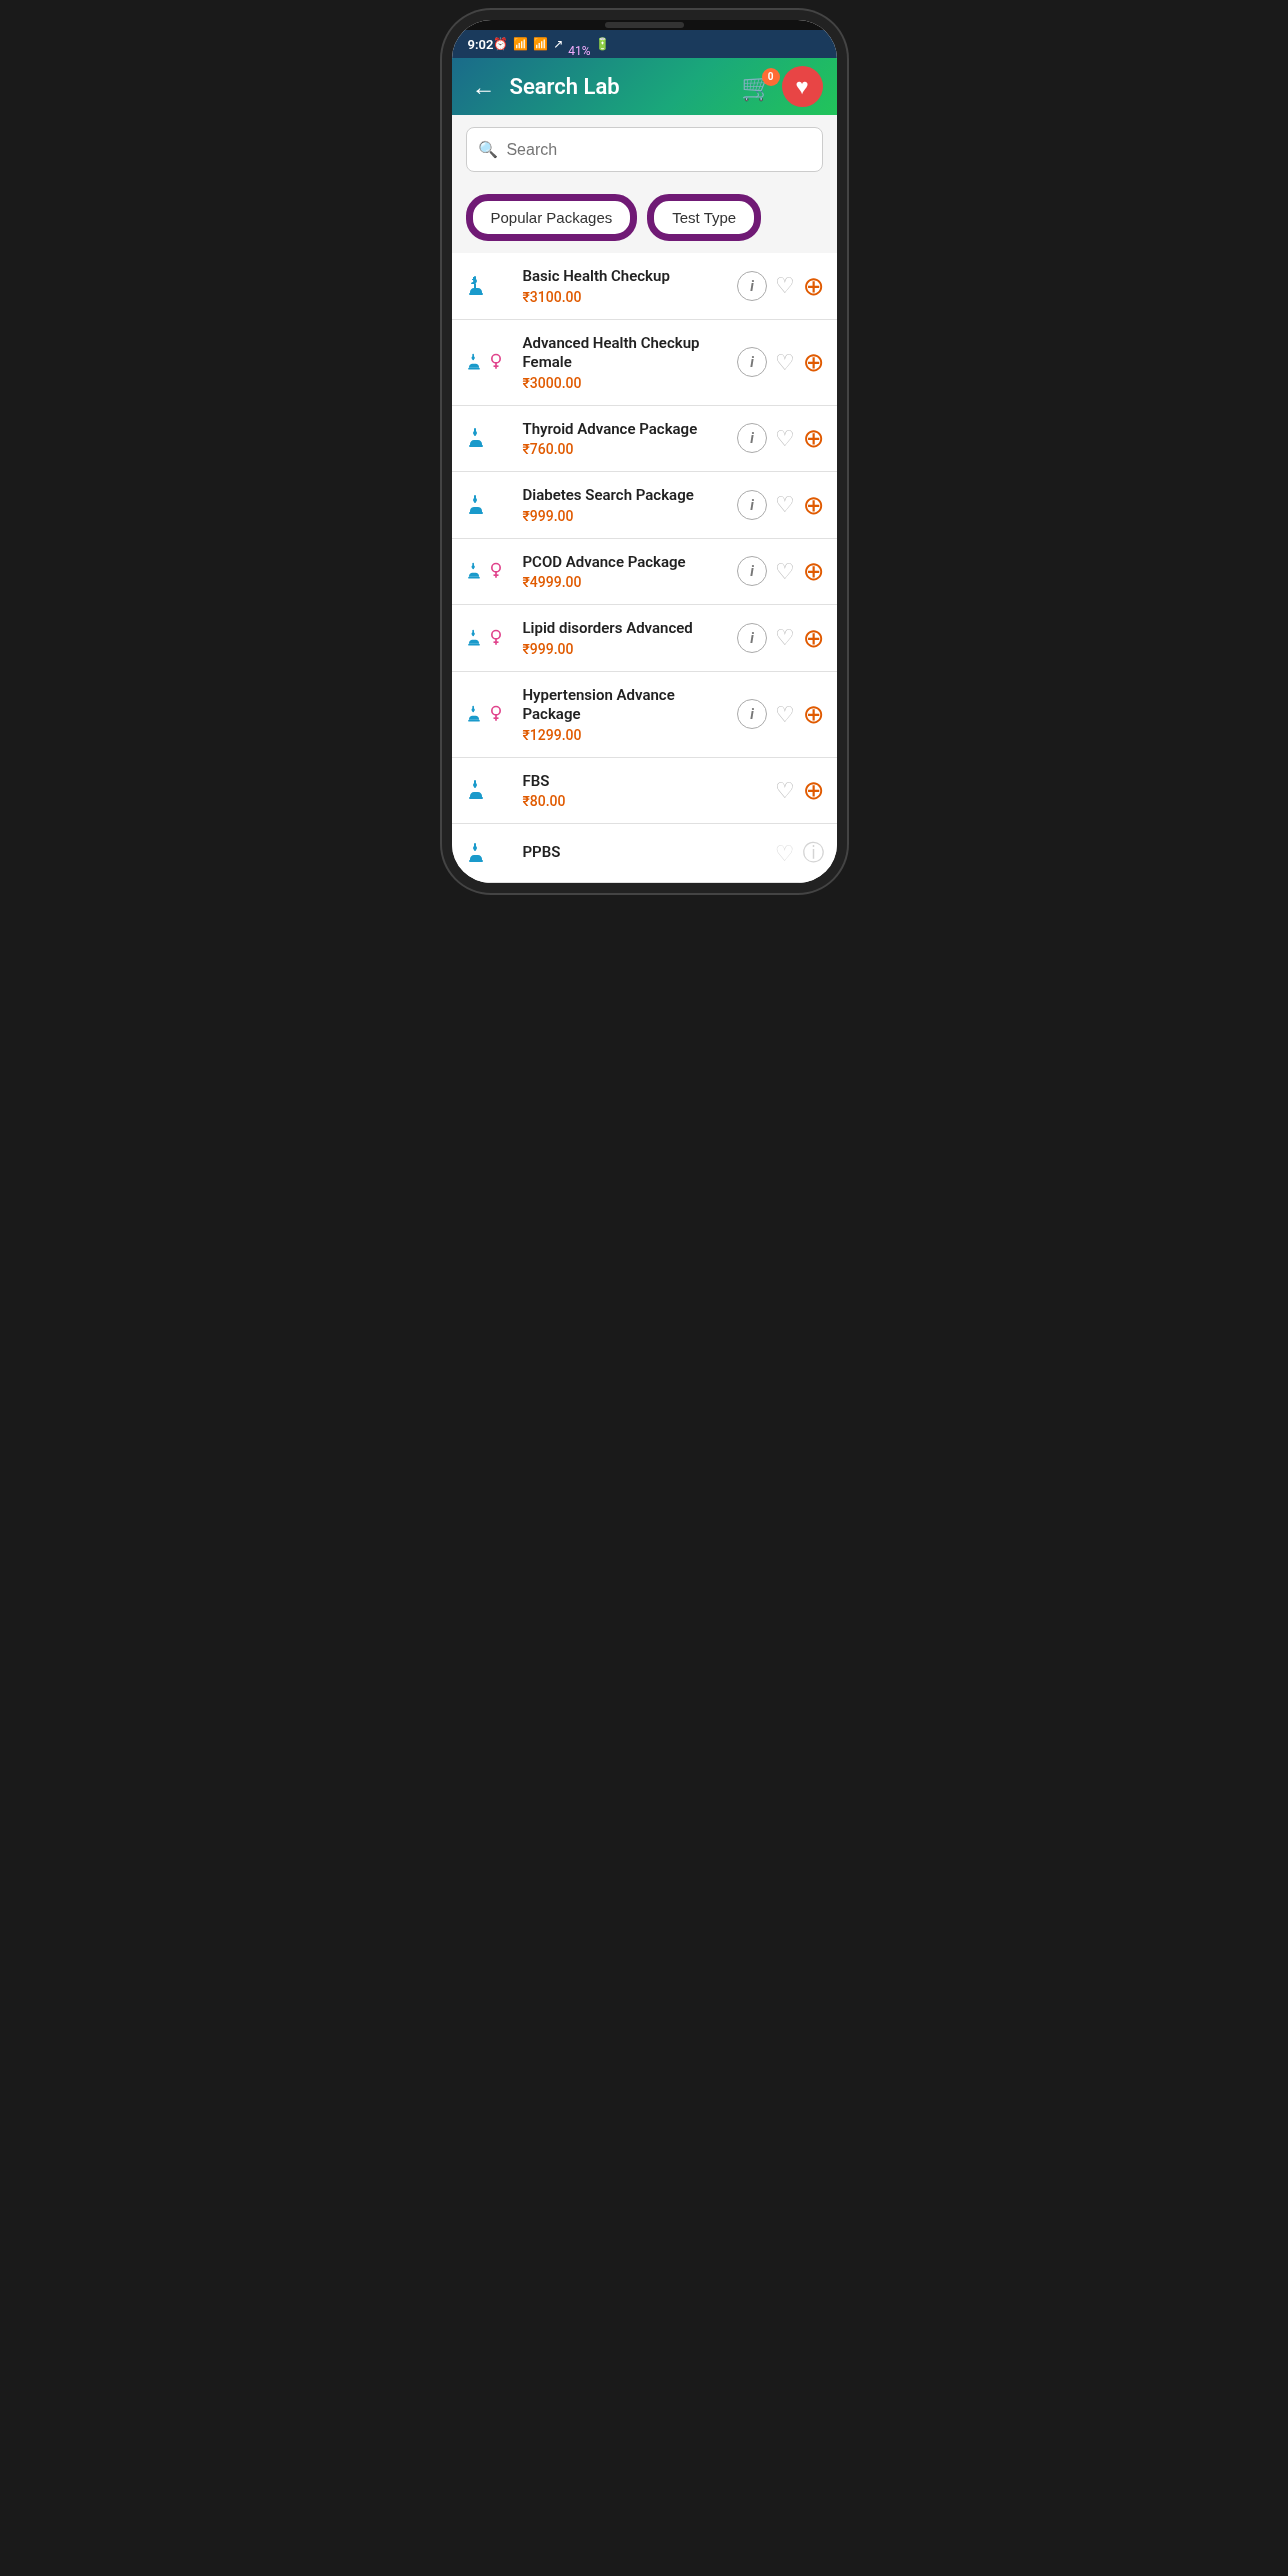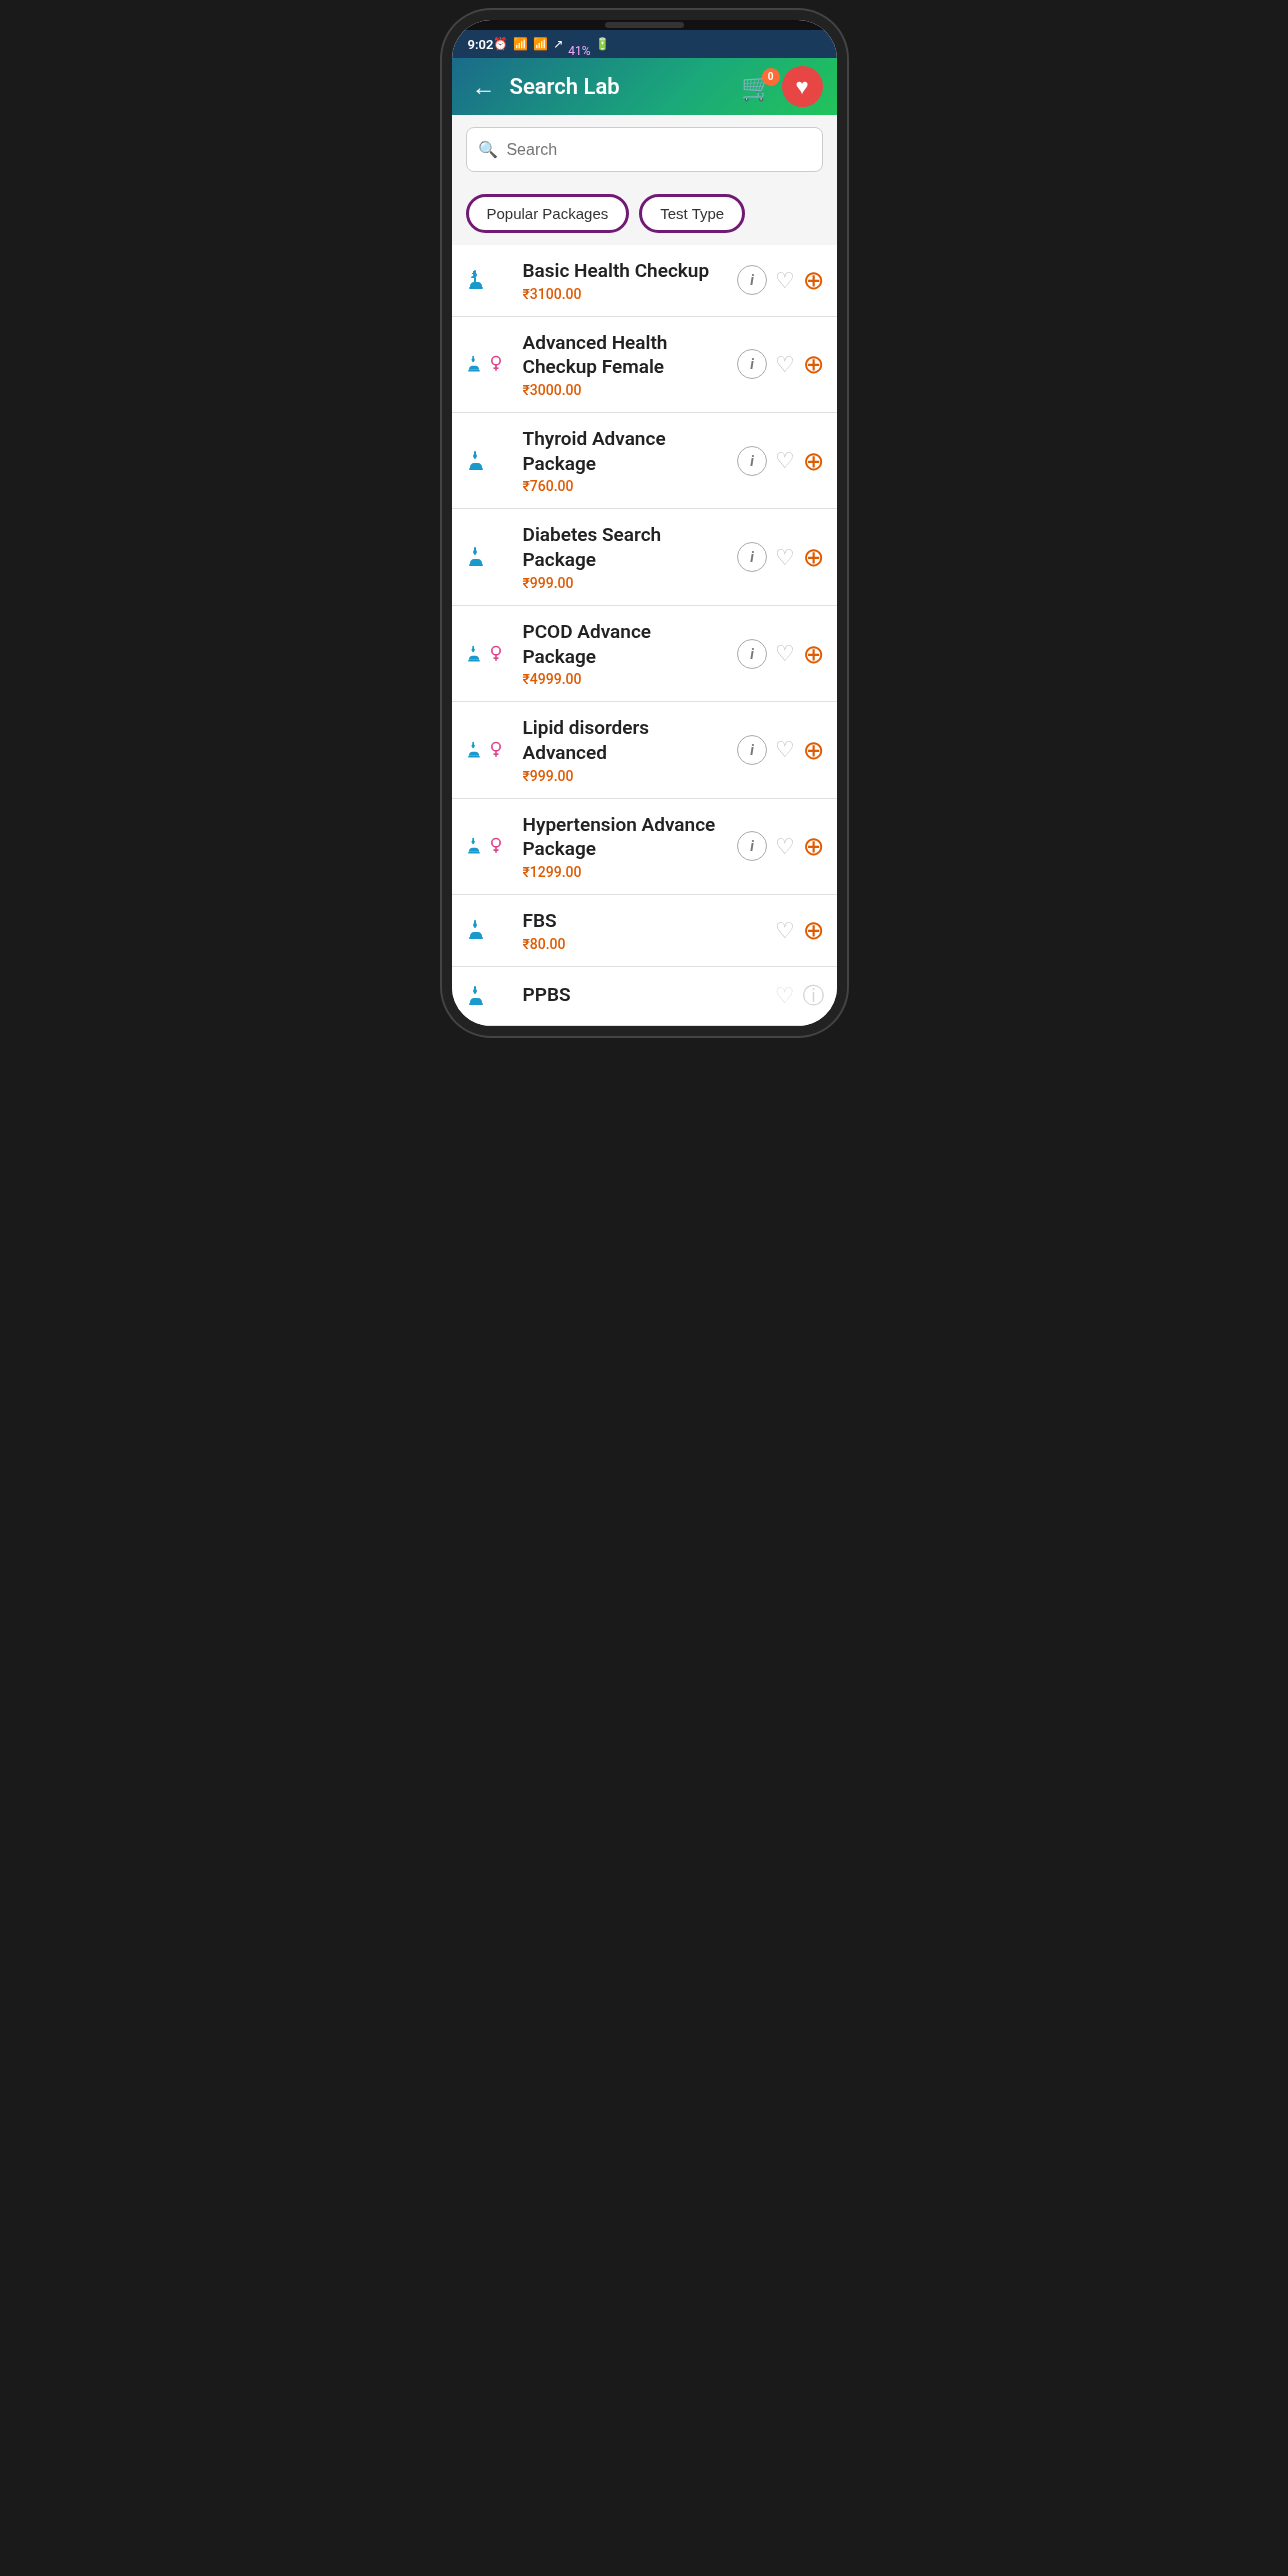--- a/index.html
+++ b/index.html
@@ -175,21 +175,21 @@
 
     
     .filter-row {
       display: flex;
       gap: 10px;
       padding: 10px 14px 12px;
       background: #f5f5f5;
     }
 
     .filter-btn {
-      border: 3px solid #701a75;
+      border: 7px solid #701a75;
       background: #fff;
       border-radius: 22px;
       padding: 8px 18px;
       font-size: 15px;
       font-weight: 500;
       color: #333;
       cursor: pointer;
     }
 
     
@@ -210,21 +210,21 @@
       align-items: center;
       gap: 2px;
       min-width: 51px;
     }
 
     .pkg-info {
       flex: 1;
     }
 
     .pkg-name {
-      font-size: 19px;
+      font-size: 15px;
       font-weight: 600;
       color: #222;
       line-height: 1.3;
     }
 
     .pkg-price {
       font-size: 14px;
       color: #e05a00;
       font-weight: 500;
       margin-top: 2px;

